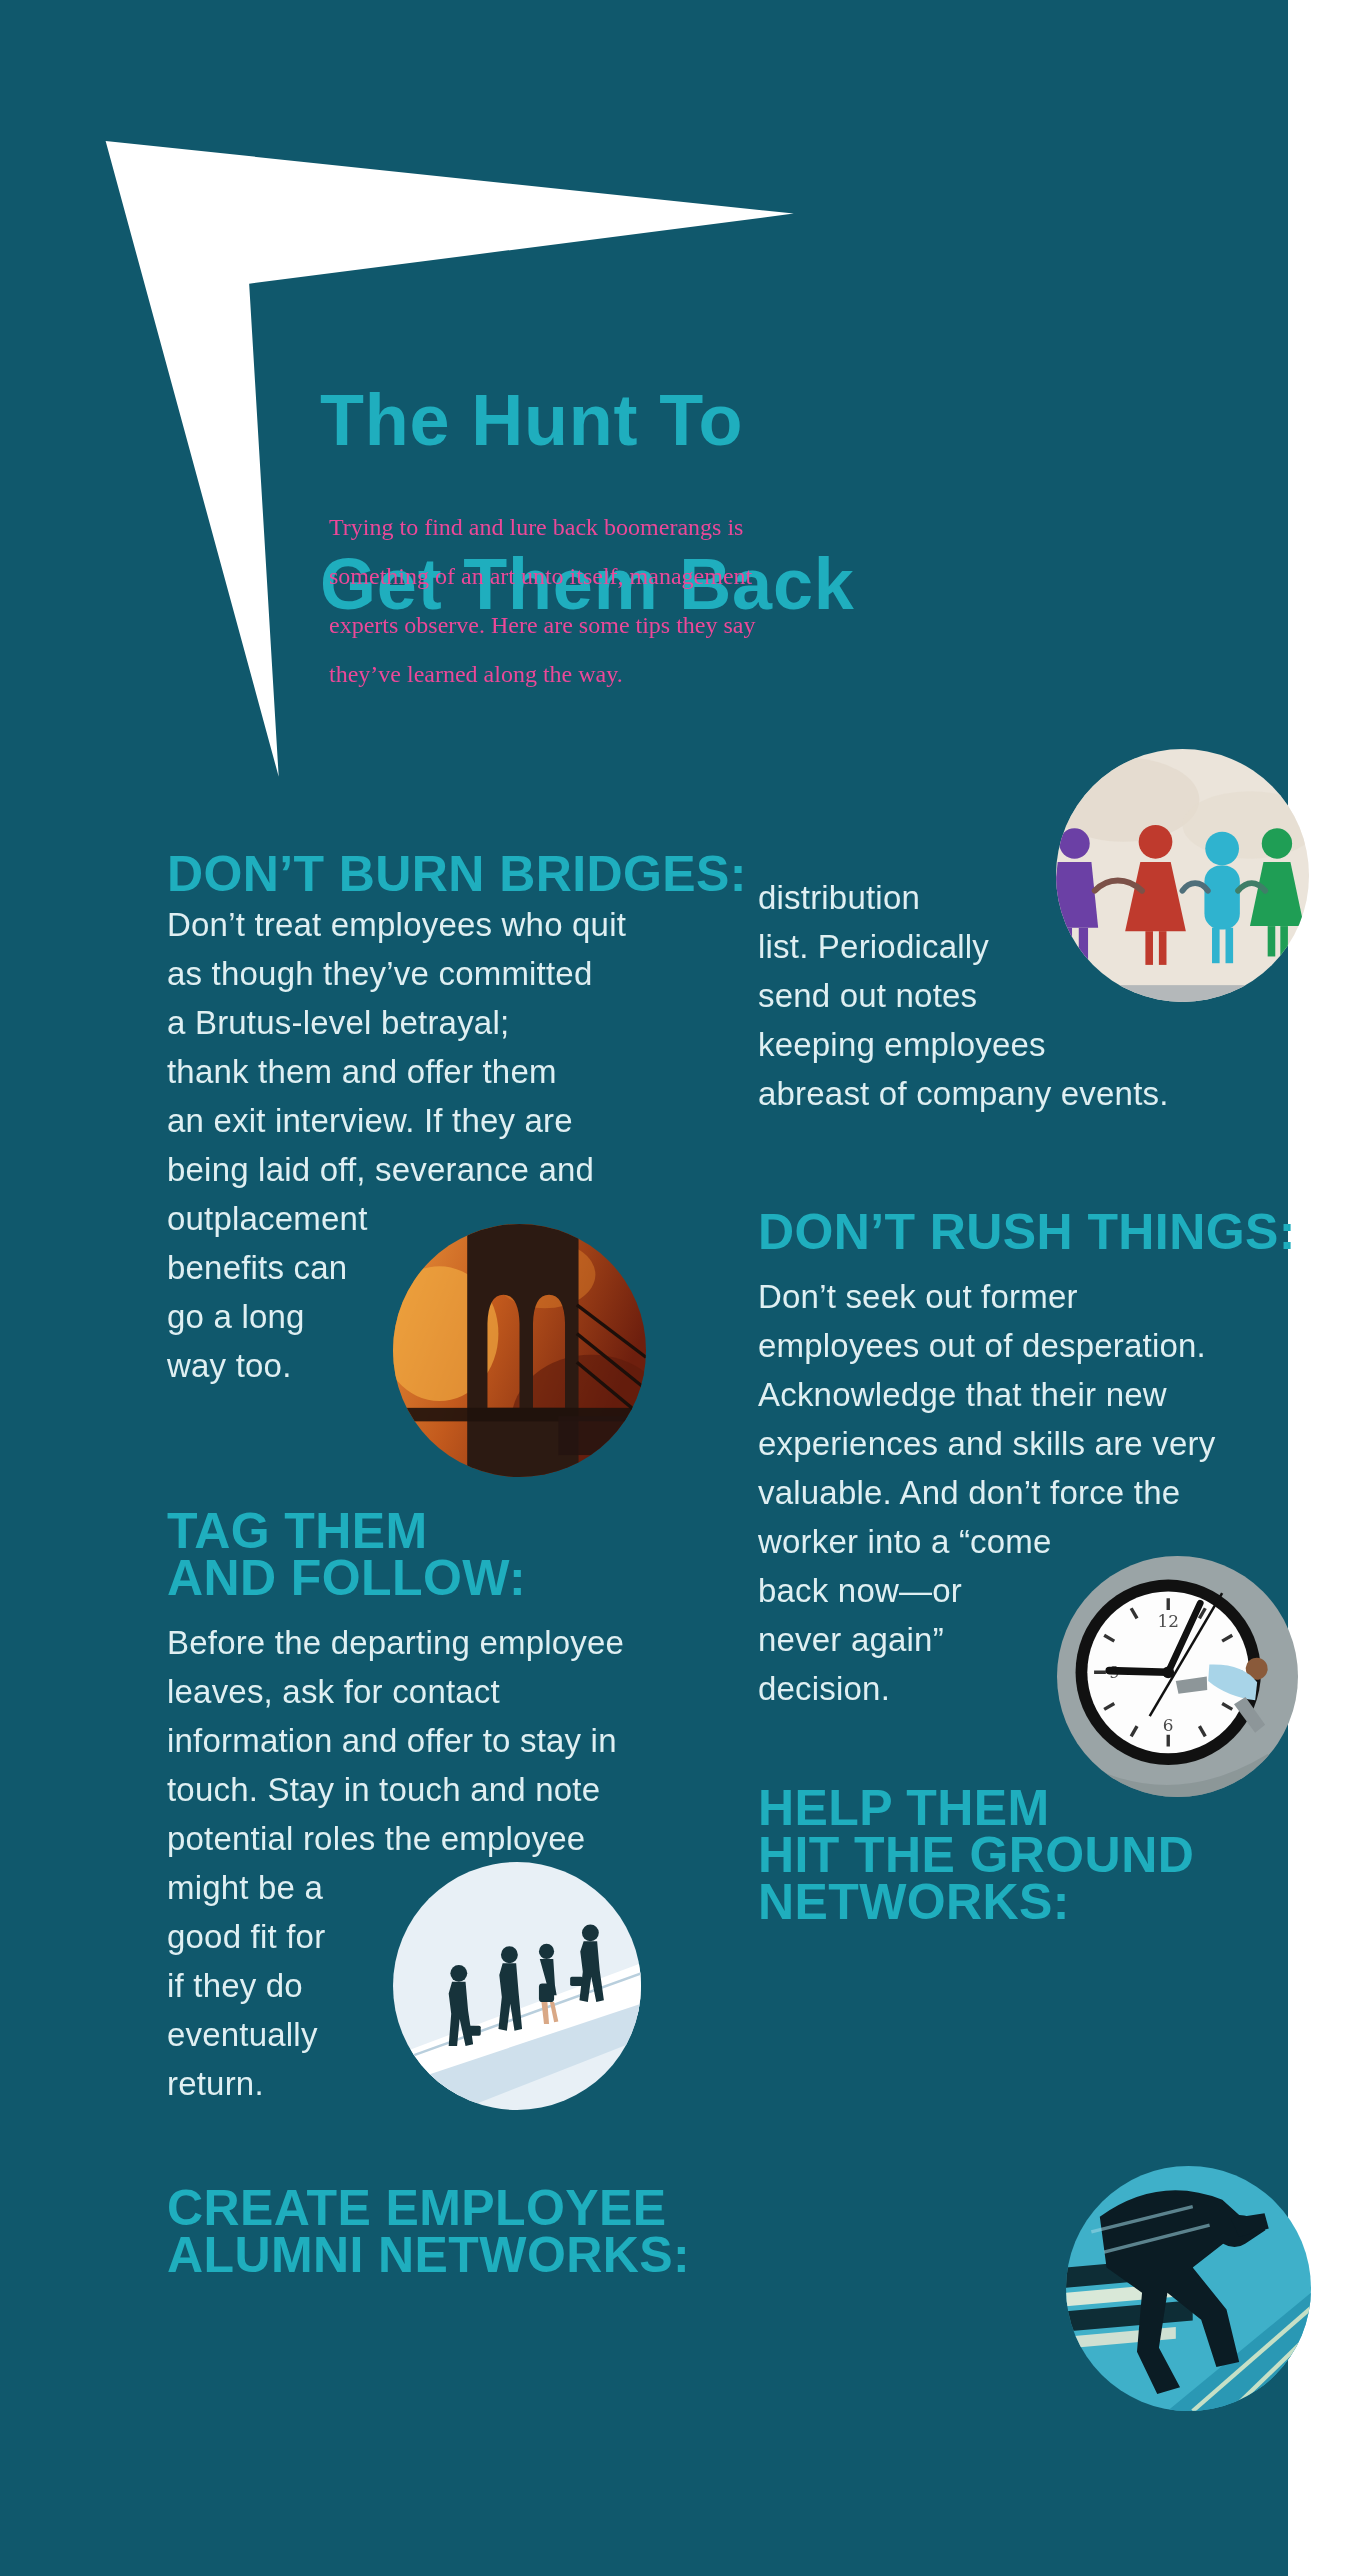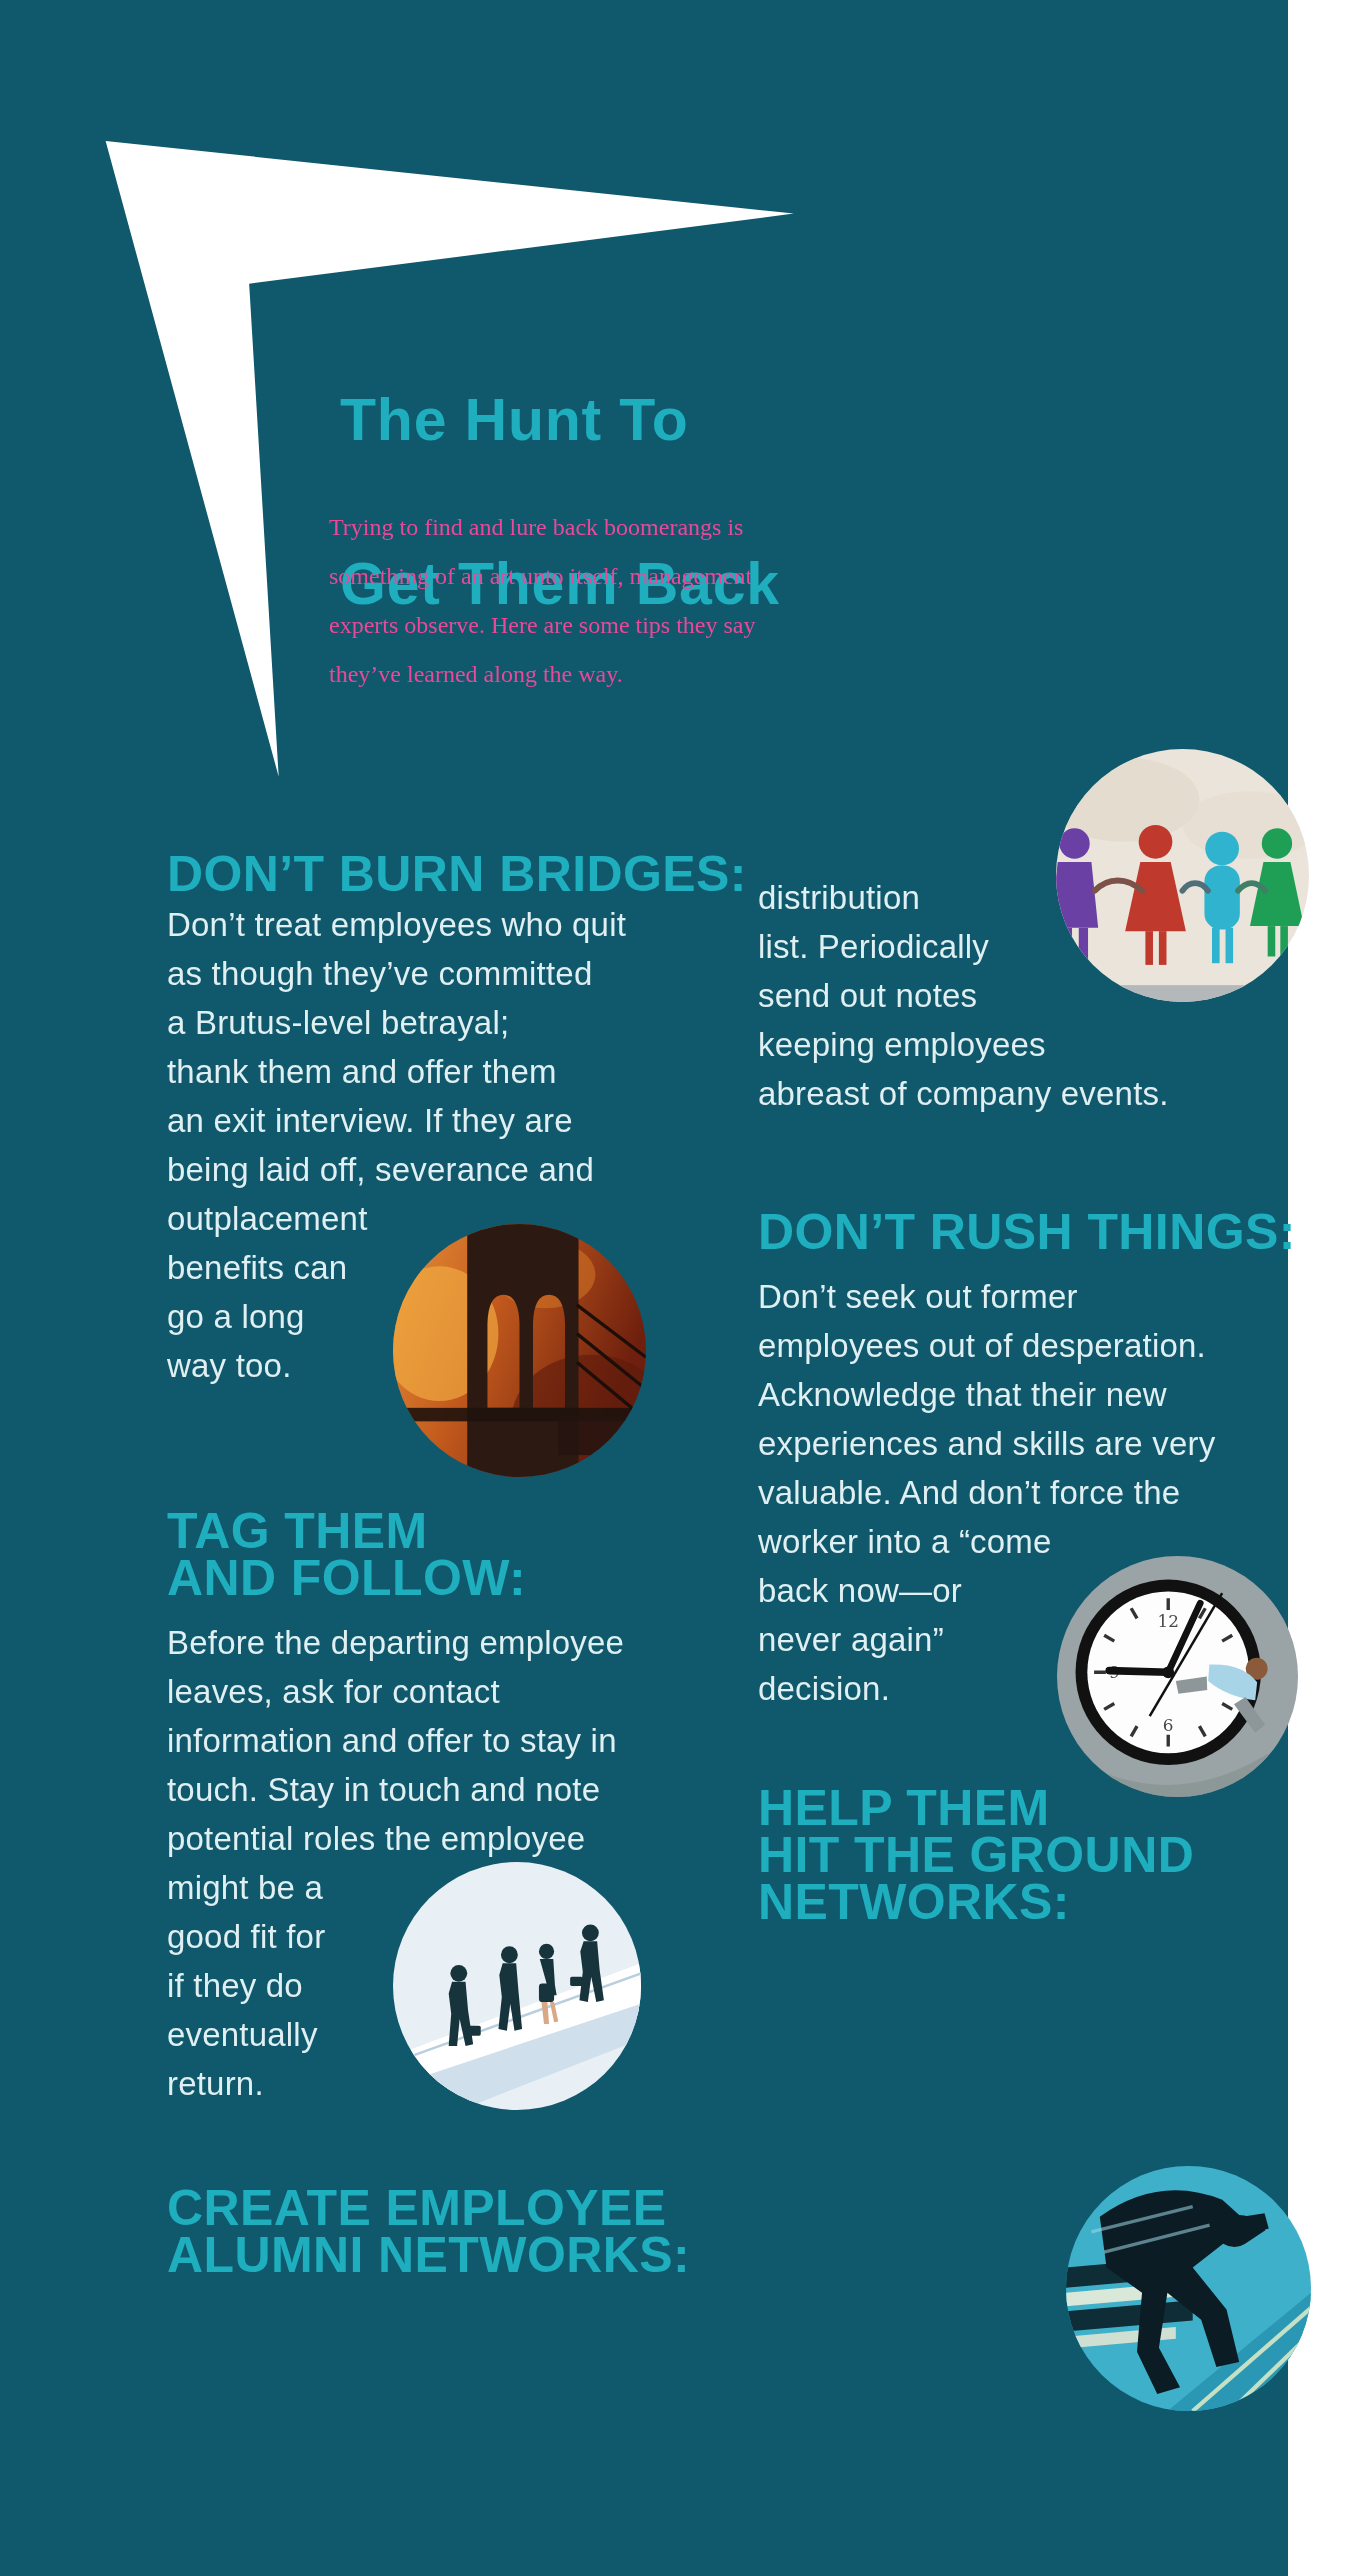--- a/index.html
+++ b/index.html
@@ -15,22 +15,22 @@
     width:1288px;height:2576px;
     background:#10586C;
   }
   .boomerang-svg{
     position:absolute;left:0;top:0;width:1346px;height:2576px;
     pointer-events:none;
   }
   .lines{white-space:pre-line;}
   .abs{position:absolute;}
   .page-title{
-    left:340px;top:297px;
-    font-size:59px;line-height:82px;font-weight:700;
+    left:320px;top:297px;
+    font-size:72px;line-height:82px;font-weight:700;
     letter-spacing:0.8px;color:#1FAEBE;
   }
   .intro{
     left:329px;top:503px;width:675px;
     font-family:"Liberation Serif","DejaVu Serif",serif;
     font-size:24px;line-height:49px;color:#ec4899;
   }
   .heading{
     font-size:50px;line-height:47px;font-weight:700;
     letter-spacing:0.4px;color:#1FAEBE;

